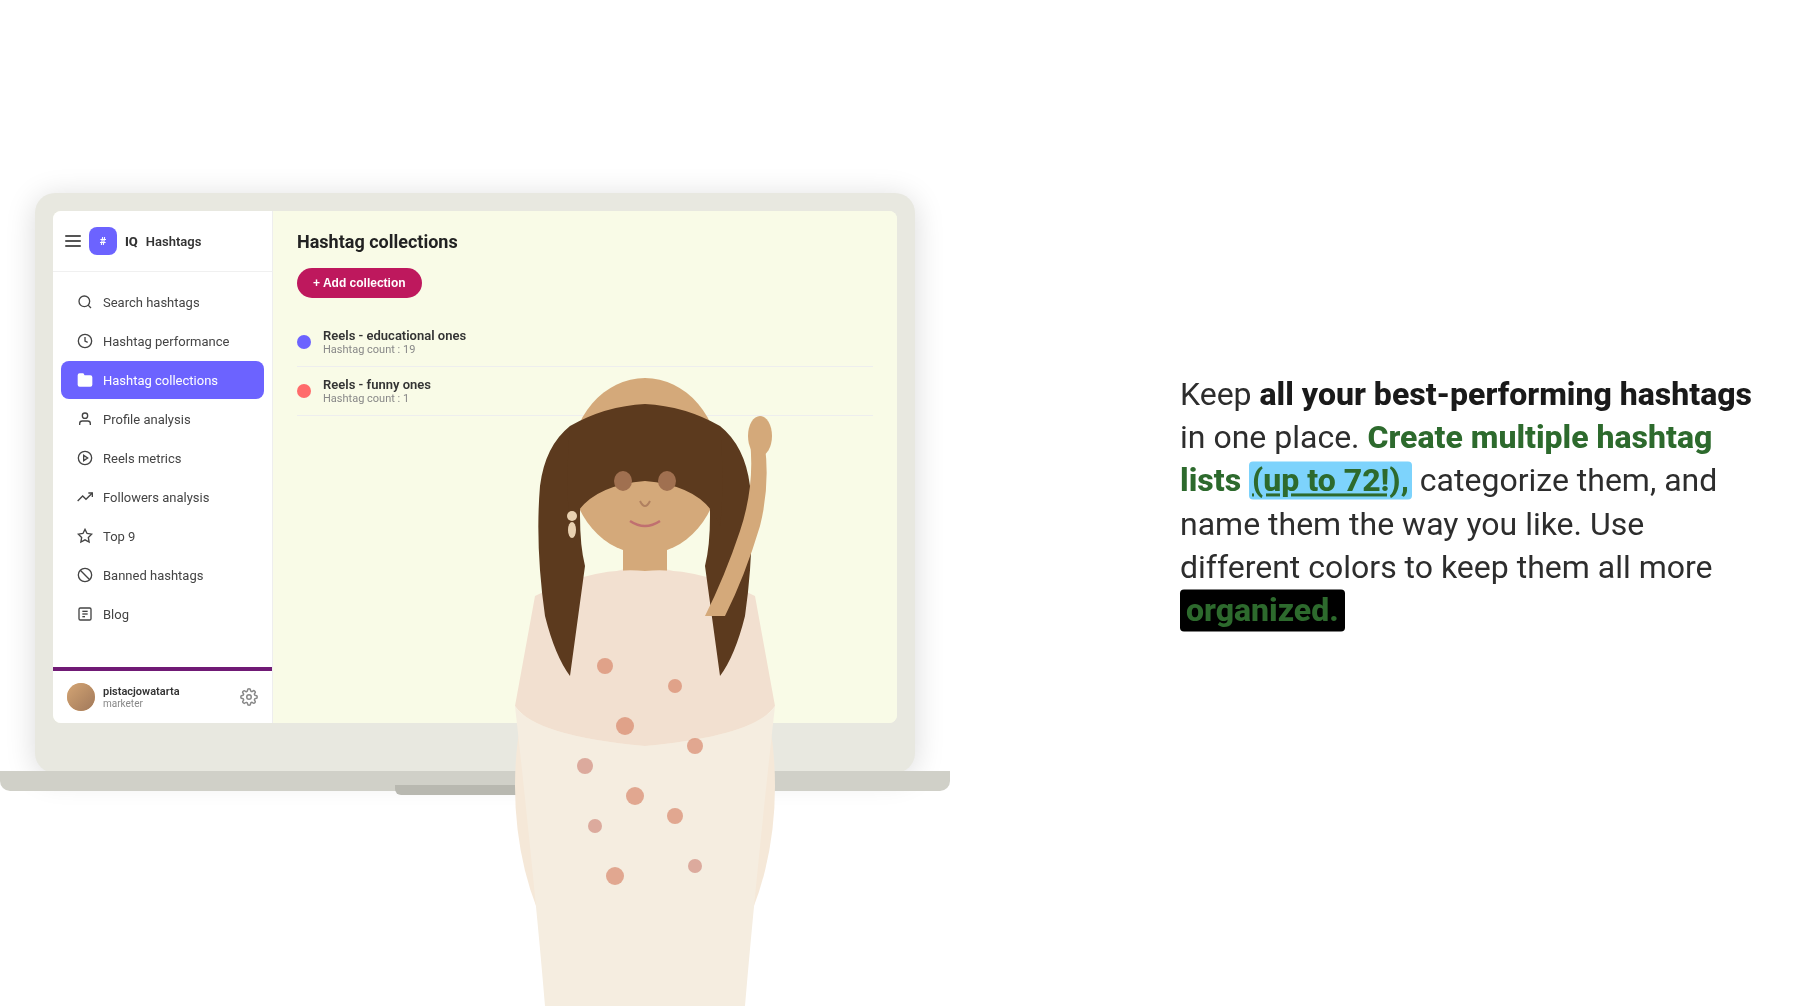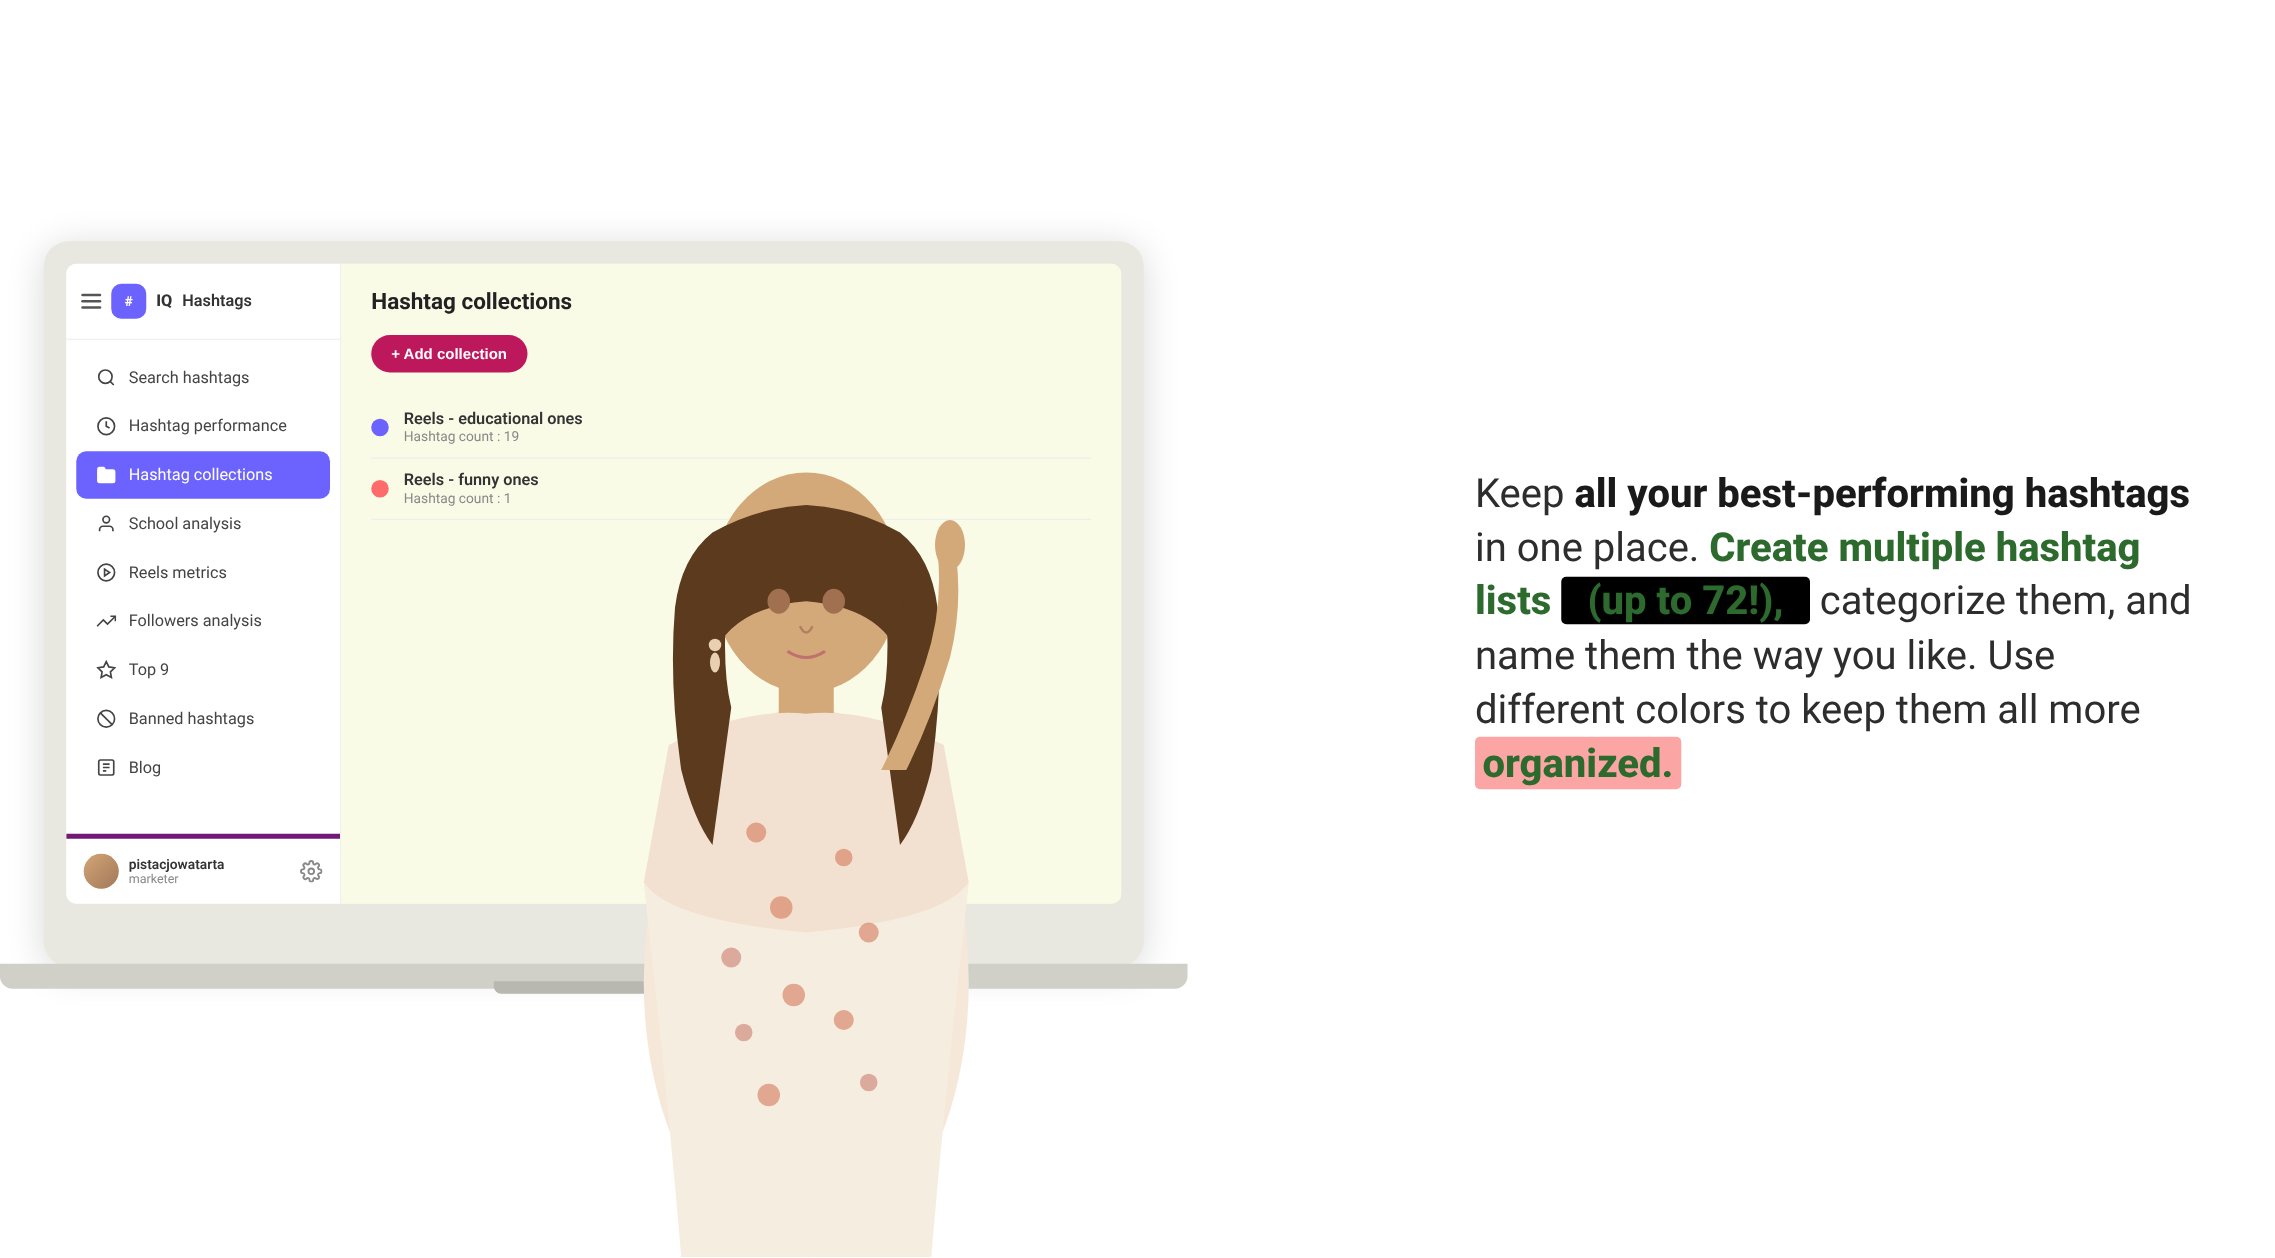--- a/index.html
+++ b/index.html
@@ -301,29 +301,30 @@
       font-size: 32px;
       line-height: 1.35;
       color: #2d2d2d;
     }
 
     .text-normal { font-weight: 400; }
     .text-bold-dark { font-weight: 800; color: #1a1a1a; }
     .text-highlighted-pink {
       font-weight: 800;
       color: #2d6a2d;
-      background: #000000;
+      background: #7dd3fc;
       border-radius: 4px;
-      padding: 0 21px;
+      padding: 0 3px;
+      text-decoration: underline;
     }
     .text-bold-green { font-weight: 800; color: #2d6a2d; }
     .text-highlighted-purple {
       font-weight: 800;
       color: #2d6a2d;
-      background: #fca5a5;
+      background: #000000;
       border-radius: 4px;
       padding: 2px 6px;
     }
   </style>
 </head>
 <body>
 
 <div class="page-container">
 
   <div class="laptop-container">
@@ -373,21 +374,21 @@
               <span>Hashtag collections</span>
             </div>
 
             <div class="nav-item">
               <div class="nav-icon">
                 <svg viewBox="0 0 24 24" fill="none" stroke="currentColor" stroke-width="2">
                   <path d="M20 21v-2a4 4 0 0 0-4-4H8a4 4 0 0 0-4 4v2"></path>
                     <circle cx="12" cy="7" r="4"></circle>
                 </svg>
               </div>
-              <span>School analysis</span>
+              <span>Profile analysis</span>
             </div>
 
             <div class="nav-item">
               <div class="nav-icon">
                 <svg viewBox="0 0 24 24" fill="none" stroke="currentColor" stroke-width="2">
                   <circle cx="12" cy="12" r="10"></circle>
                     <polygon points="10 8 16 12 10 16 10 8"></polygon>
                 </svg>
               </div>
               <span>Reels metrics</span>

